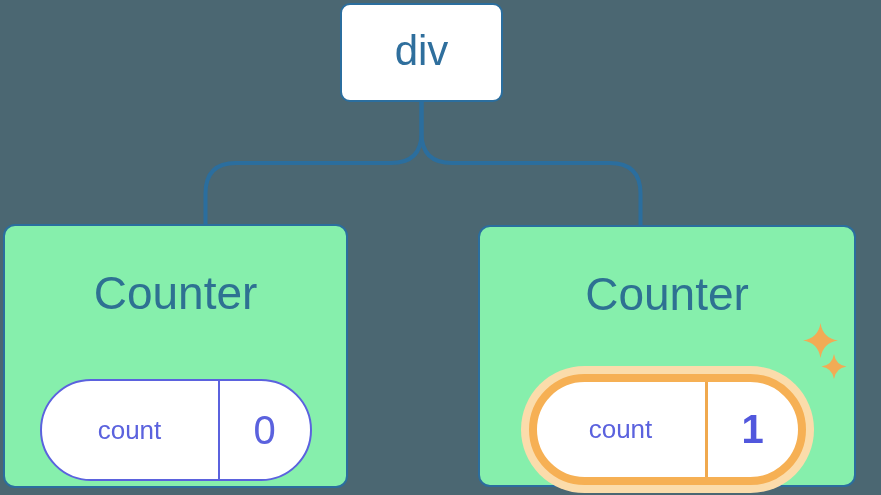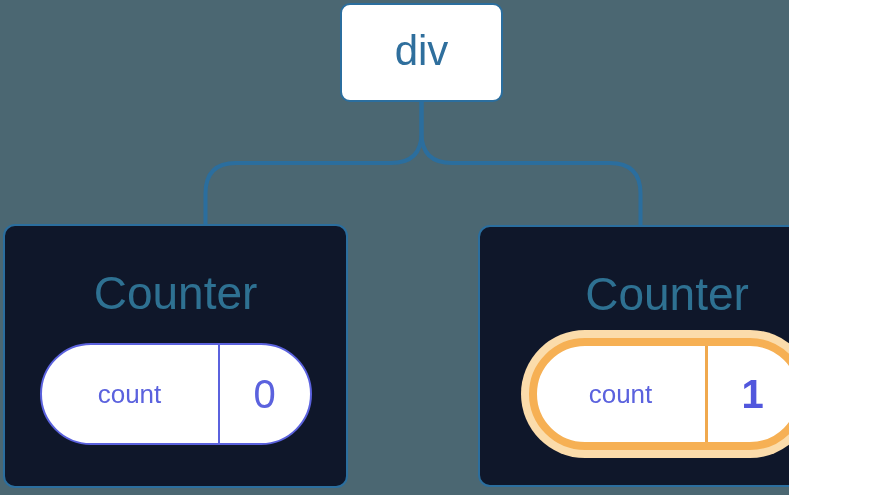--- a/index.html
+++ b/index.html
@@ -2,25 +2,24 @@
 <html><head>
 <meta charset="utf-8">
 <style>
   html, body {
     margin: 0;
     padding: 0;
     font-family: "Liberation Sans", sans-serif;
   }
   .stage {
     position: relative;
-    width: 767px;
+    width: 881px;
     height: 495px;
     background: #4b6772;
     overflow: hidden;
-    padding-left: 22px;
   }
   
   .root-node {
     position: absolute;
     left: 340px;
     top: 3px;
     width: 163px;
     height: 99px;
     background: #ffffff;
     border: 2.5px solid #2b6e9e;
@@ -46,27 +45,28 @@
     pointer-events: none;
   }
   .connectors path {
     fill: none;
     stroke: #2b6e9e;
     stroke-width: 4px;
   }
   
   .card {
     position: absolute;
-    background: #0f172a;
+    background: #86efac;
     border: 2px solid #2b6e9e;
     border-radius: 12px;
     box-sizing: border-box;
     display: flex;
     flex-direction: column;
     align-items: center;
+    gap: 36px;
   }
   .card.left  { left: 3px;   top: 224px; width: 345px; height: 264px; }
   .card.right { left: 478px; top: 225px; width: 378px; height: 262px; }
   .card .title {
     margin-top: 44px;
     color: #2e7192;
     font-size: 46px;
     font-weight: 500;
     line-height: 1;
   }

